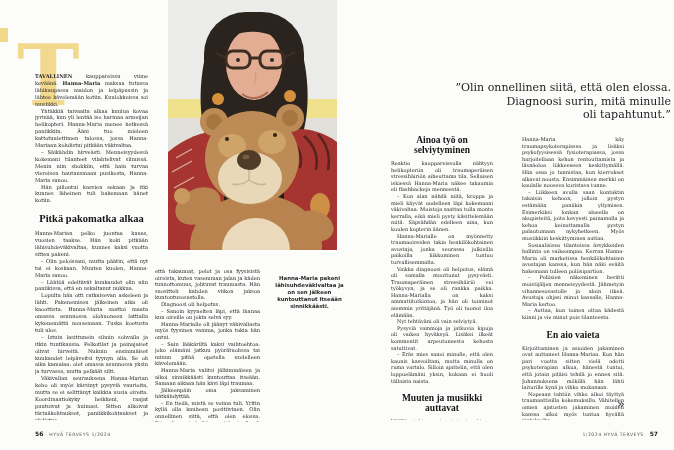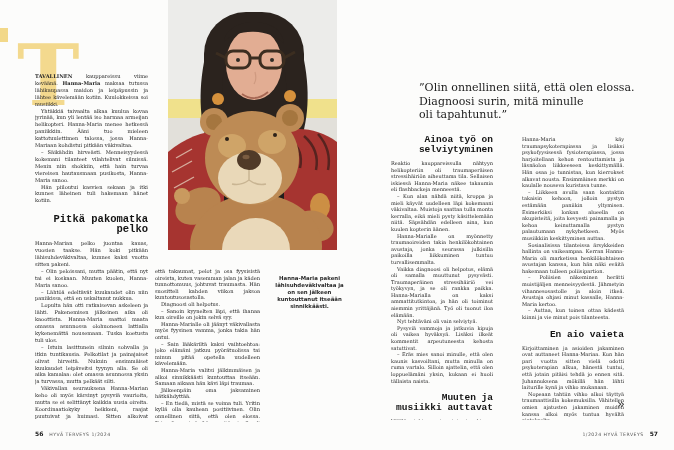--- a/index.html
+++ b/index.html
@@ -15,32 +15,32 @@
 
   .col{position:absolute;overflow:hidden;text-align:justify;z-index:1;}
   .col-l1{left:35px;top:73px;width:113px;height:347px;font-size:5.1px;line-height:6.9px;}
   .col-l2{left:155px;top:268px;width:105px;height:154px;font-size:5.1px;line-height:6.6px;}
   .col-r1{left:17px;top:126px;width:102px;height:294px;font-size:5px;line-height:6.6px;}
   .col-r2{left:148px;top:136px;width:102px;height:284px;font-size:5px;line-height:6.6px;}
 
   .body-p{margin:0;}
   .body-p + .body-p{text-indent:6px;}
   .body-p b{font-weight:bold;}
-  .col-heading{font-family:Liberation Mono, monospace;font-weight:bold;color:#141414;
-               font-size:9.5px;line-height:10px;margin:9px 0 5px;text-align:right;text-indent:0;}
+  .col-heading{font-family:Liberation Serif, serif;font-weight:bold;color:#141414;
+               font-size:9.5px;line-height:10px;margin:9px 0 5px;text-align:center;text-indent:0;}
   .col-l1 .col-heading{font-size:10.5px;margin:10px 0 6px;}
 
   .photo{position:absolute;left:168px;top:0;width:169px;height:250px;margin:0;padding:0;}
   .photo svg{display:block;}
 
   .caption{position:absolute;left:271px;top:275px;width:77px;
            font-family:"DejaVu Sans",sans-serif;font-weight:bold;font-size:5.4px;
            line-height:6.9px;text-align:center;color:#2a2a2a;}
 
-  .pullquote{position:absolute;left:5px;top:70px;width:252px;text-align:left;
+  .pullquote{position:absolute;left:5px;top:70px;width:252px;text-align:right;
              font-size:11px;line-height:13.5px;color:#1c1c1c;}
   .pullquote .qline{display:block;}
 
   .more-arrow{position:absolute;left:243px;top:396px;font-family:"DejaVu Sans",sans-serif;
               font-size:13px;color:#3c3c3c;}
 
   .footer{position:absolute;top:430px;font-family:"DejaVu Sans",sans-serif;
           font-size:4.6px;letter-spacing:.5px;color:#5a5a5a;white-space:nowrap;}
   .footer .pgnum{font-size:6px;font-weight:bold;color:#161616;letter-spacing:0;}
   .footer.fl{left:35px;}
@@ -54,21 +54,21 @@
 
   <section class="page left">
     <div class="yellow-tab"></div>
     <div class="dropcap">T</div>
 
     <div class="col col-l1">
         <p class="body-p"><b>TAVALLINEN</b><span> kauppareissu viime keväänä. </span><b>Hanna-Maria</b><span> maksaa tutussa lähikaupassa maidon ja leipäpussin ja lähtee kävelemään kotiin. Kuulokkeissa soi musiikki.</span></p>
         <p class="body-p">Yhtäkkiä taivaalta alkaa kuulua kovaa jyrinää, kun yli lentää iso harmaa armeijan helikopteri. Hanna-Maria menee hetkessä paniikkiin. Ääni tuo mieleen kattotuulettimen talossa, jossa Hanna-Mariaan kohdistui pitkään väkivaltaa.</p>
         <p class="body-p">– Säikähdin hirveästi. Menneisyydessä kokemani tilanteet vilahtelivat silmissä. Menin niin shokkiin, että hain turvaa viereisen hautausmaan pusikosta, Hanna-Maria sanoo.</p>
         <p class="body-p">Hän piiloutui kasvien sekaan ja itki kunnes läheinen tuli hakemaan hänet kotiin.</p>
-        <h3 class="col-heading">Pitkä pakomatka pelko</h3>
+        <h3 class="col-heading">Pitkä pakomatka alkaa</h3>
         <p class="body-p">Hanna-Marian pelko juontaa kauas, vuosien taakse. Hän koki pitkään lähisuhdeväkivaltaa, kunnes kaksi vuotta sitten pakeni.</p>
         <p class="body-p">– Olin peloissani, mutta päätin, että nyt tai ei koskaan. Muuten kuolen, Hanna-Maria sanoo.</p>
         <p class="body-p">– Lähtöä edeltävät kuukaudet olin niin paniikissa, että en uskaltanut nukkua.</p>
         <p class="body-p">Lopulta hän otti ratkaisevan askeleen ja lähti. Pakenemisen jälkeinen aika oli kaoottista. Hanna-Maria saattoi maata omassa asunnossa olohuoneen lattialla kykenemättä nousemaan. Tuska koetusta tuli ulos.</p>
         <p class="body-p">– Istuin lasittunein silmin sohvalla ja itkin tuntikausia. Pelkotilat ja painajaiset olivat hirveitä. Nukuin ensimmäiset kuukaudet leipäveitsi tyynyn alla. Se oli aika kamalaa: olet omassa asunnossa yksin ja turvassa, mutta pelkäät silti.</p>
         <p class="body-p">Väkivallan seurauksena Hanna-Marian keho oli myös kärsinyt pysyviä vaurioita, mutta se ei selittänyt kaikkia uusia oireita. Koordinaatiokyky heikkeni, raajat puutuivat ja huimasi. Sitten alkoivat tärinäkohtaukset, paniikkikohtaukset ja ahdistus.</p>
       </div>
 
     <figure class="photo">
       <svg width="169" height="250" viewBox="0 0 169 250" xmlns="http://www.w3.org/2000/svg">

